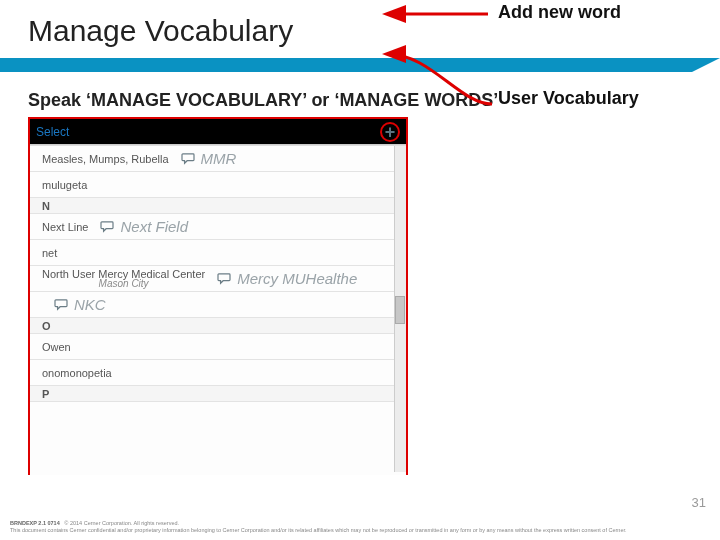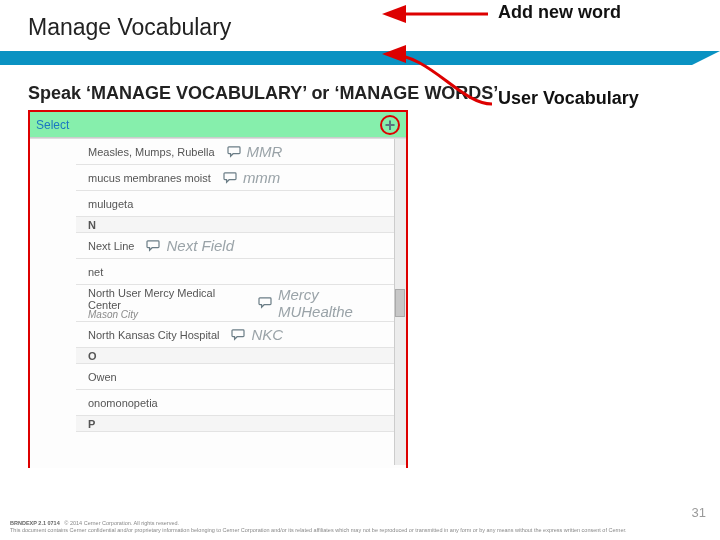--- a/index.html
+++ b/index.html
@@ -1,47 +1,47 @@
 <!DOCTYPE html>
 <html><head>
 <meta charset="utf-8">
 <style>
   * { box-sizing: border-box; margin: 0; padding: 0; }
   html, body { width: 720px; height: 540px; font-family: Arial, Helvetica, sans-serif; background:#fff; overflow:hidden; }
   .slide { position:relative; width:720px; height:540px; }
-  .title { font-size:23px; font-weight:400; color:#222; padding:14px 0 8px 28px; }
+  .title { font-size:30px; font-weight:400; color:#222; padding:14px 0 8px 28px; }
   .ribbon { position:relative; height:22px; margin: 2px 0 10px 0; }
   .ribbon .bar { position:absolute; left:0; right:28px; top:0; height:14px; background:#0a92c2; }
   .ribbon .tri { position:absolute; right:0; top:0; width:0; height:0;
     border-left:28px solid #0a92c2; border-bottom:14px solid transparent; }
   .instr { font-size:18px; font-weight:700; color:#222; padding-left:28px; margin-bottom:6px; }
   .content { display:flex; align-items:flex-start; padding-left:28px; }
-  .ss { position:relative; width:380px; height:358px; border:2px solid #d00; background:#86efac; }
+  .ss { position:relative; width:380px; height:358px; border:2px solid #d00; background:#000000; }
   .ss .hdr { display:flex; align-items:center; justify-content:space-between; height:26px;
     border-bottom:1px solid #ccc; padding:0 6px; }
   .ss .sel { color:#1a77c2; font-size:12px; }
   .plusbox { position:relative; width:20px; height:20px; border:2px solid #d00; border-radius:50%;
     display:flex; align-items:center; justify-content:center; }
   .plusbox span { color:#5b7380; font-size:18px; font-weight:700; line-height:1; }
   .list { position:relative; border-top:1px solid #ddd; height:330px; overflow:hidden; background:#fdfdfd;}
   .row { display:flex; align-items:center; min-height:26px; border-bottom:1px solid #e3e3e3;
-    padding:1px 12px; font-size:11px; color:#333;margin-left:46px; }
+    padding:1px 12px; font-size:11px; color:#333; }
   .row.hdrletter { font-weight:700; color:#444; background:#f5f5f5; height:16px; min-height:16px; }
   .row .main { color:#555; }
-  .row .sub { display:block; color:#8a8a8a; font-style:italic; font-size:10px; margin-top:-2px;}
+  .row .sub { display:block; color:#8a8a8a; font-style:italic; font-size:10px; margin-top:-2px;text-align:center;}
   .row.mh .col1 { width:72px; }
   .bub { display:inline-flex; margin:0 6px 0 12px; width:14px; height:12px; align-items:center; justify-content:center;}
   .bub svg { width:14px; height:12px; }
   .spoken { color:#9aa3a8; font-style:italic; font-size:15px; }
   .scroll { position:absolute; top:27px; right:0; bottom:1px; width:12px; background:#ececec; border-left:1px solid #ccc;}
   .thumb { position:absolute; right:1px; width:10px; background:#c7c7c7; border:1px solid #aaa; }
   .arrows { position:absolute; top:0; left:380px; width:310px; height:358px; }
   .lbl { font-size:18px; font-weight:700; color:#111; position:absolute; }
   .arrow-svg { position:absolute; }
-  .pagenum { position:absolute; right:14px; bottom:20px; color:#9a9a9a; font-size:13px; }
+  .pagenum { position:absolute; right:14px; bottom:30px; color:#9a9a9a; font-size:13px; }
   .footer { position:absolute; left:10px; right:10px; bottom:6px; font-size:5.5px; color:#888; line-height:1.25;}
   .footer .l1 b { color:#666; }
 </style>
 </head>
 <body>
 
 <div class="slide">
   <div class="title">Manage Vocabulary</div>
   <div class="ribbon">
     <div class="bar"></div>
@@ -61,29 +61,20 @@
           <div class="row">
             <span class="col1"><span class="main">Measles, Mumps, Rubella</span></span>
             <span class="bub">
               <svg viewBox="0 0 16 14">
                 <path d="M2 1h12a1 1 0 0 1 1 1v6a1 1 0 0 1-1 1H7l-3 3V9H2a1 1 0 0 1-1-1V2a1 1 0 0 1 1-1z" fill="none" stroke="#6b7d86" stroke-width="1.4"></path>
               </svg>
             </span>
             <span class="spoken">MMR</span>
           </div>
           <div class="row">
-            <span class="col1"><span class="main">mucus membranes moist</span></span>
-            <span class="bub">
-              <svg viewBox="0 0 16 14">
-                <path d="M2 1h12a1 1 0 0 1 1 1v6a1 1 0 0 1-1 1H7l-3 3V9H2a1 1 0 0 1-1-1V2a1 1 0 0 1 1-1z" fill="none" stroke="#6b7d86" stroke-width="1.4"></path>
-              </svg>
-            </span>
-            <span class="spoken">mmm</span>
-          </div>
-          <div class="row">
             <span class="col1"><span class="main">mulugeta</span></span>
           </div>
           <div class="row hdrletter">
             <span class="col1"><span class="main">N</span></span>
           </div>
           <div class="row">
             <span class="col1"><span class="main">Next Line</span></span>
             <span class="bub">
               <svg viewBox="0 0 16 14">
                 <path d="M2 1h12a1 1 0 0 1 1 1v6a1 1 0 0 1-1 1H7l-3 3V9H2a1 1 0 0 1-1-1V2a1 1 0 0 1 1-1z" fill="none" stroke="#6b7d86" stroke-width="1.4"></path>
@@ -97,21 +88,20 @@
           <div class="row">
             <span class="col1"><span class="main">North User Mercy Medical Center</span><span class="sub">Mason City</span></span>
             <span class="bub">
               <svg viewBox="0 0 16 14">
                 <path d="M2 1h12a1 1 0 0 1 1 1v6a1 1 0 0 1-1 1H7l-3 3V9H2a1 1 0 0 1-1-1V2a1 1 0 0 1 1-1z" fill="none" stroke="#6b7d86" stroke-width="1.4"></path>
               </svg>
             </span>
             <span class="spoken">Mercy MUHealthe</span>
           </div>
           <div class="row">
-            <span class="col1"><span class="main">North Kansas City Hospital</span></span>
             <span class="bub">
               <svg viewBox="0 0 16 14">
                 <path d="M2 1h12a1 1 0 0 1 1 1v6a1 1 0 0 1-1 1H7l-3 3V9H2a1 1 0 0 1-1-1V2a1 1 0 0 1 1-1z" fill="none" stroke="#6b7d86" stroke-width="1.4"></path>
               </svg>
             </span>
             <span class="spoken">NKC</span>
           </div>
           <div class="row hdrletter">
             <span class="col1"><span class="main">O</span></span>
           </div>

